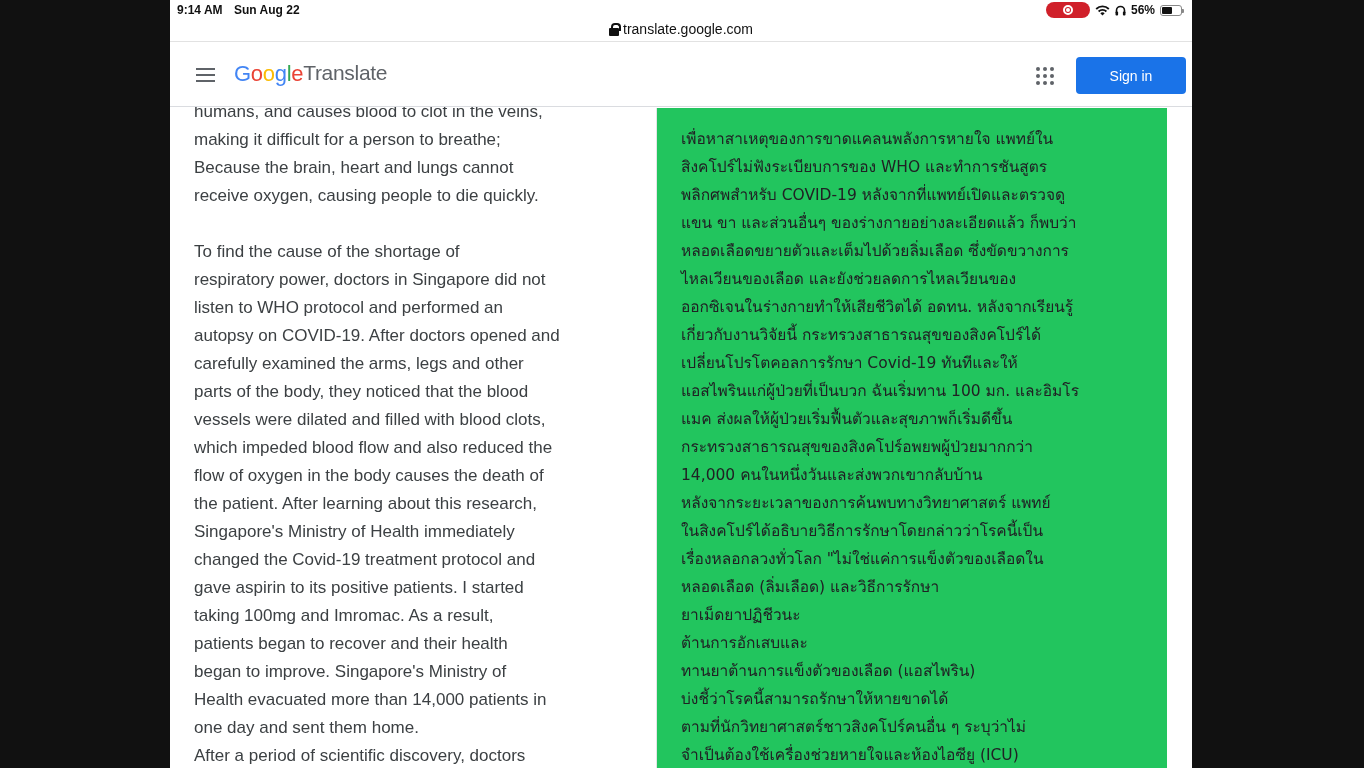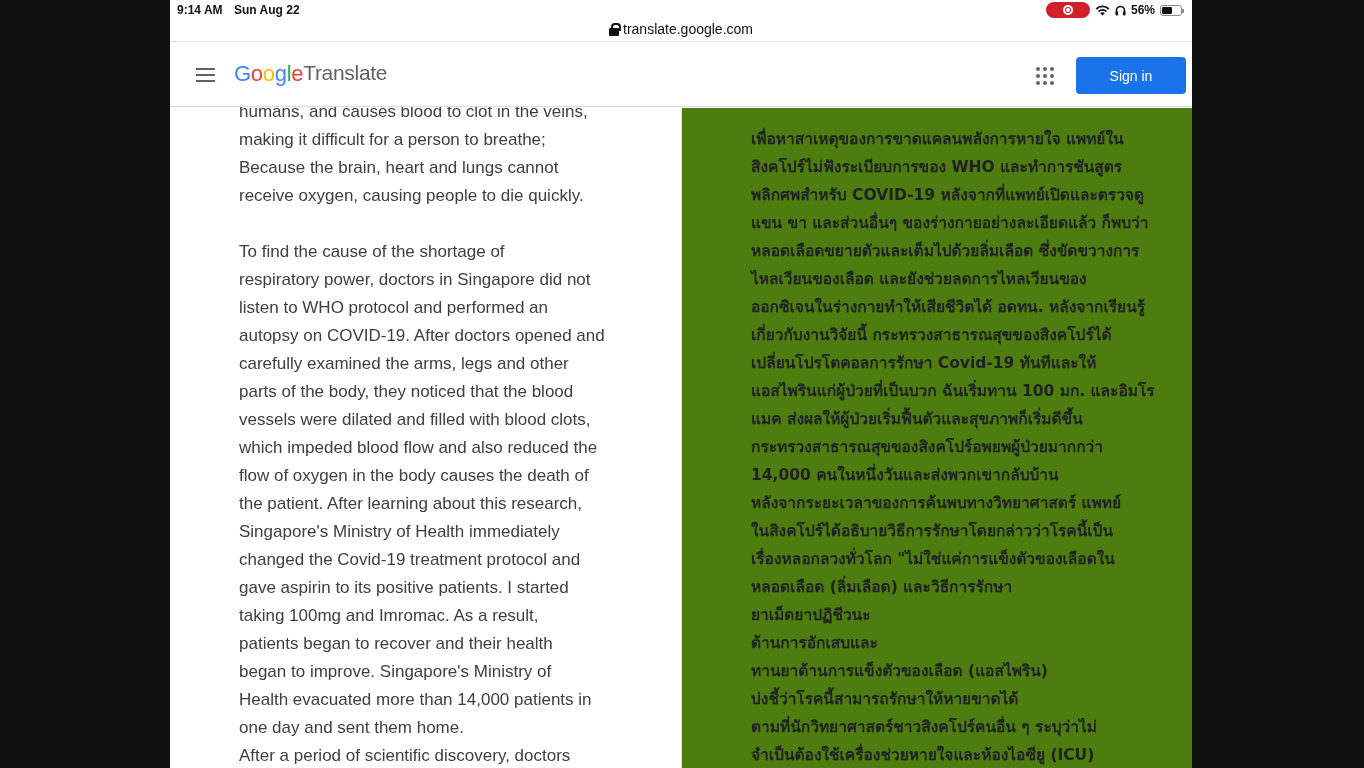--- a/index.html
+++ b/index.html
@@ -112,36 +112,36 @@
 
     
     .panels {
       position: absolute; left: 0; top: 96px; width: 1022px; height: 672px;
     }
     .source-panel {
       position: absolute; left: 0; top: 0; width: 511px; height: 672px;
       background: #ffffff; overflow: hidden;
     }
     .target-panel {
-      position: absolute; left: 511px; top: 12px; width: 511px; height: 660px;
-      background: #4d7c0f; border-left: 1px solid #e4e4e6; overflow: hidden; font-weight: bold;
+      position: absolute; left: 486px; top: 12px; width: 511px; height: 660px;
+      background: #22c55e; border-left: 1px solid #e4e4e6; overflow: hidden;
     }
     .source-text {
       position: absolute; left: 24px; top: 2px; width: 390px;
       font-family: "Liberation Sans", sans-serif;
       font-size: 17px; line-height: 28px; color: #3c4043;
       white-space: pre-wrap;
     }
     .target-text {
       position: absolute; left: 24px; top: 17px; width: 440px;
       font-family: "DejaVu Sans", sans-serif;
       font-size: 15.5px; line-height: 28px; color: #202124;
       white-space: pre-wrap;
     }
-    .line { display: block; height: 28px; white-space: nowrap; margin-left: 45px; }
+    .line { display: block; height: 28px; white-space: nowrap; }
   </style>
 </head>
 <body>
 
 <div class="letterbox-left"></div>
 <div class="letterbox-right"></div>
 
 <div class="screen">
 
   <div class="status-bar">

